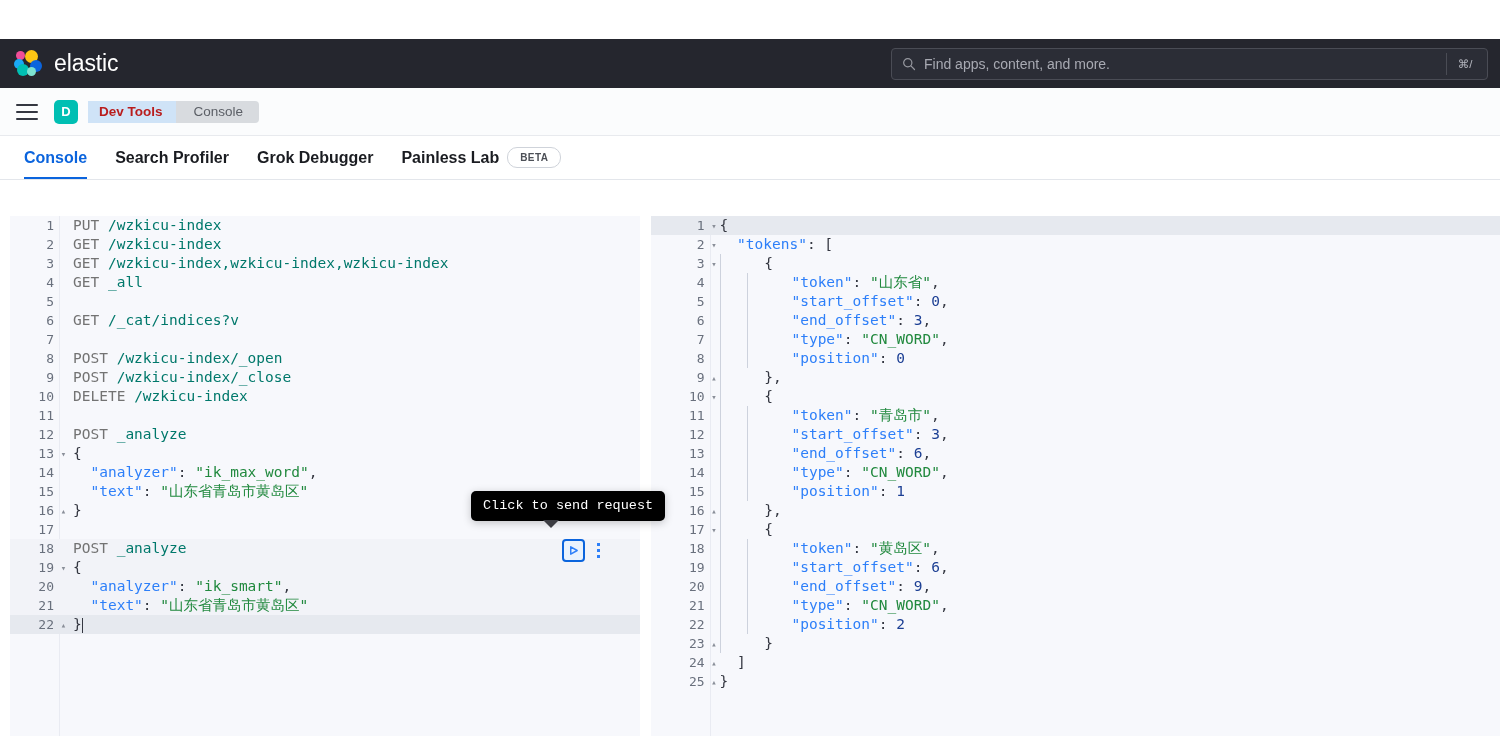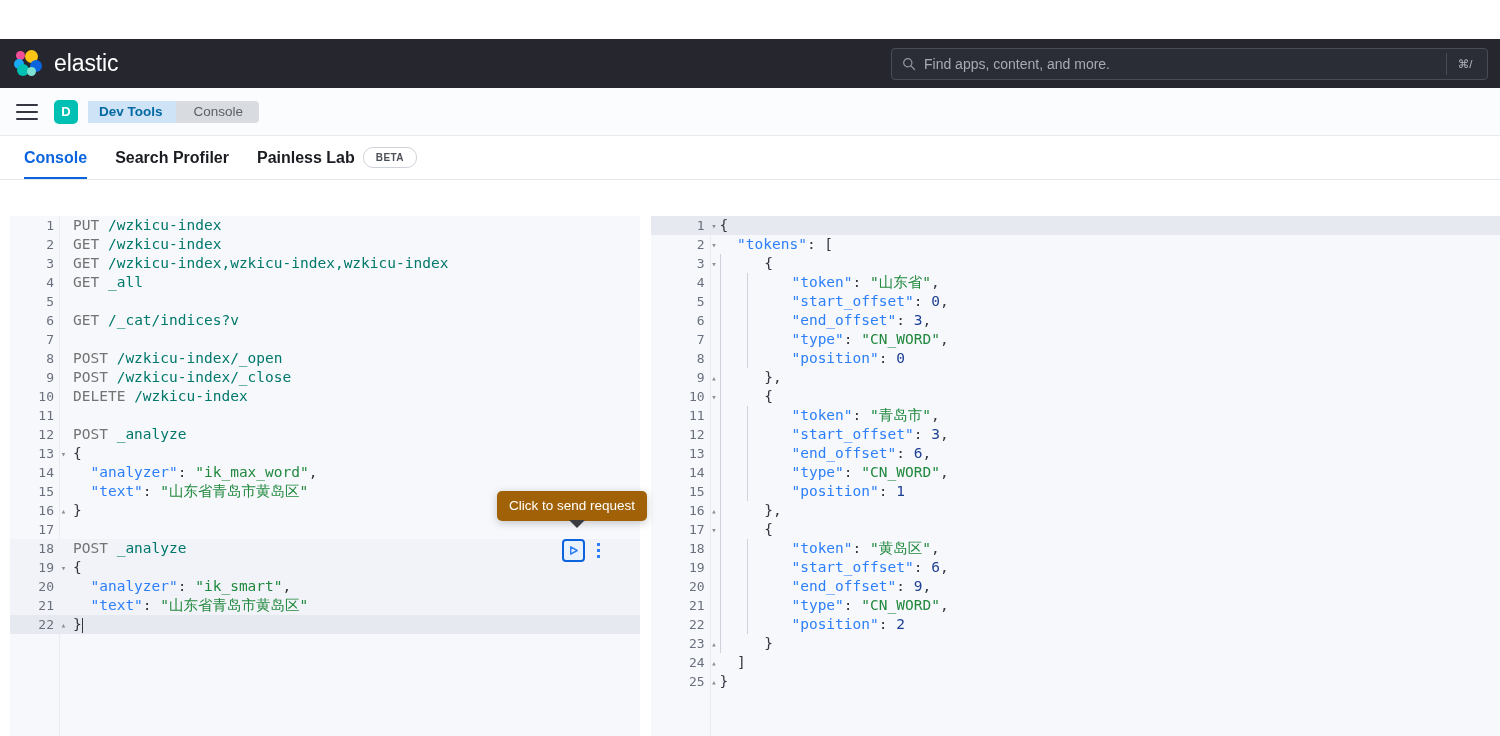--- a/index.html
+++ b/index.html
@@ -141,21 +141,21 @@
   .crumb {
     height: 22px;
     display: flex;
     align-items: center;
     font-size: 13.5px;
     font-weight: bold;
     padding: 0 13px 0 11px;
     position: relative;
     cursor: pointer;
   }
-  .crumb.active { background: #cfe3f7; color: #0369a1; }
+  .crumb.active { background: #cfe3f7; color: #b91c1c; }
   .crumb.active::after {
     content: "";
     position: absolute;
     right: -10px;
     top: 0;
     width: 0;
     height: 0;
     border-top: 11px solid transparent;
     border-bottom: 11px solid transparent;
     border-left: 10px solid #cfe3f7;
@@ -375,30 +375,31 @@
     cursor: pointer;
   }
   .kebab i {
     width: 3px;
     height: 3px;
     background: #2d7ff9;
     display: block;
   }
   .tooltip {
     position: absolute;
-    left: 497px;
+    left: 471px;
     top: 452px;
-    background: #a16207;
+    background: #000000;
     color: #ffffff;
     font-size: 13.5px;
     padding: 7px 12px 8px 12px;
     border-radius: 5px;
     white-space: nowrap;
     z-index: 11;
     box-shadow: 0 2px 8px rgba(0,0,0,.22);
+    font-family: Liberation Mono, monospace;
   }
   .tooltip::after {
     content: "";
     position: absolute;
     left: 72px;
     bottom: -7px;
     width: 0; height: 0;
     border-left: 8px solid transparent;
     border-right: 8px solid transparent;
     border-top: 8px solid #3b3c42;
@@ -457,20 +458,23 @@
       <div class="crumb muted">Console</div>
     </div>
   </div>
 
   <div class="tabsbar">
     <div class="tab active">
       <span>Console</span>
     </div>
     <div class="tab">
       <span>Search Profiler</span>
+    </div>
+    <div class="tab">
+      <span>Grok Debugger</span>
     </div>
     <div class="tab">
       <span>Painless Lab</span>
       <span class="beta-pill">BETA</span>
     </div>
   </div>
 
 
   <div class="split">
     <div class="pane left">

